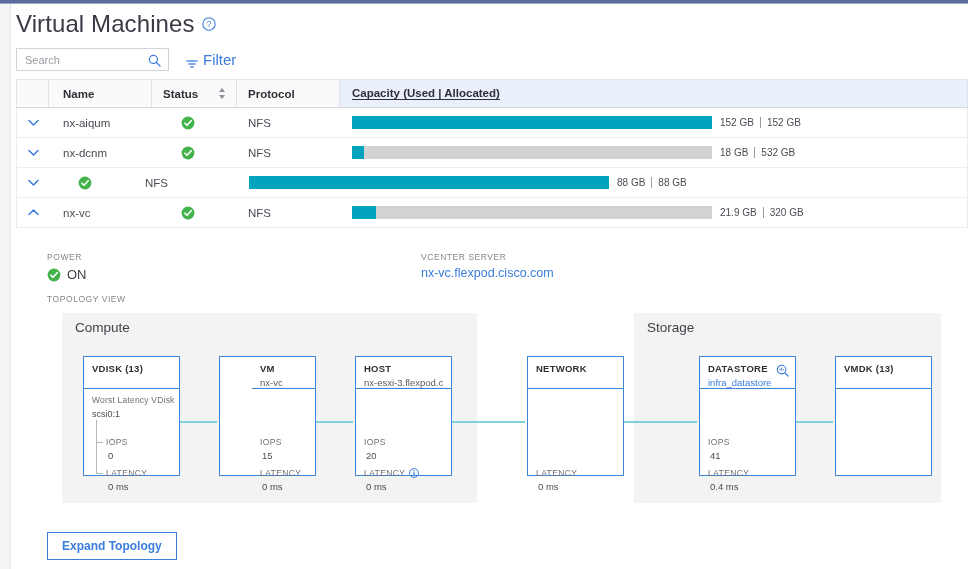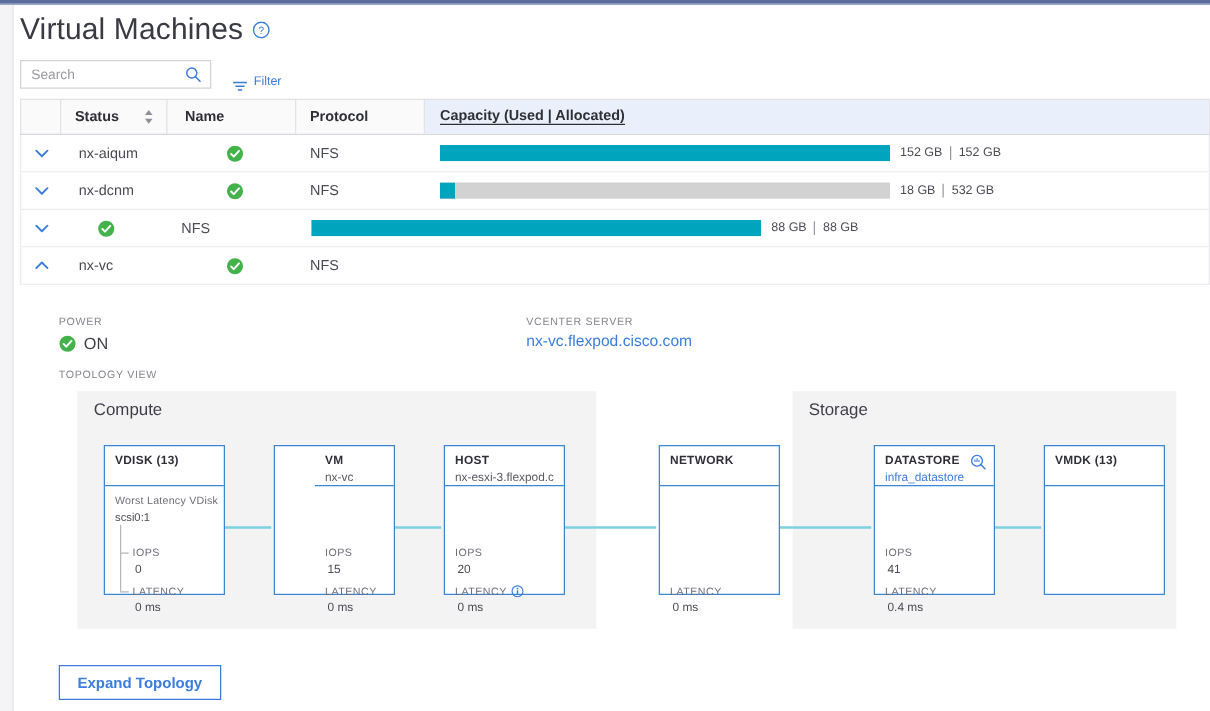--- a/index.html
+++ b/index.html
@@ -20,34 +20,34 @@
   .leftrail{position:absolute;left:0;top:0;width:10px;height:565px;background:#f4f4f6;border-right:1px solid #e6e6ea;}
 
   .content{position:absolute;left:11px;top:0;width:957px;height:565px;}
 
   
   .pagetitle-row{position:absolute;left:5px;top:6px;display:flex;align-items:center;gap:7px;}
   .pagetitle{font-size:24px;font-weight:400;color:#3a3a44;letter-spacing:.1px;line-height:28px;}
   .help-icon{width:14px;height:14px;display:block;}
 
   
-  .toolbar{position:absolute;left:5px;top:44px;display:flex;align-items:flex-end;}
+  .toolbar{position:absolute;left:5px;top:44px;display:flex;align-items:center;}
   .searchbox{
     position:relative;width:153px;height:23px;border:1px solid #d2d3d8;background:#fff;
     box-sizing:border-box;display:flex;align-items:center;
   }
   .searchbox input{
     border:0;outline:0;background:transparent;height:100%;width:125px;
     padding:0 0 0 8px;font-family:"Liberation Sans", sans-serif;font-size:11px;color:#6b6b74;
   }
   .searchbox input::placeholder{color:#9a9aa2;}
   .search-icon{position:absolute;right:7px;top:4px;width:13px;height:13px;}
   .filter-btn{display:flex;align-items:center;gap:5px;margin-left:17px;cursor:pointer;}
   .filter-icon{width:12px;height:10px;display:block;}
-  .filter-label{font-size:10px;color:#3b7ddd;}
+  .filter-label{font-size:15px;color:#3b7ddd;}
 
   
   .table{position:absolute;left:5px;top:75px;width:952px;}
   .thead{display:flex;height:29px;border:1px solid #e2e2e7;border-bottom:1px solid #d8d8de;background:#fafafb;box-sizing:border-box;}
   .th{display:flex;align-items:center;height:100%;box-sizing:border-box;font-size:11.5px;font-weight:bold;color:#2f2f38;}
   .th.c0{width:32px;border-right:1px solid #e2e2e7;}
   .th.c1{width:103px;padding-left:14px;border-right:1px solid #e2e2e7;}
   .th.c2{width:85px;padding-left:11px;border-right:1px solid #e2e2e7;justify-content:space-between;padding-right:10px;}
   .th.c3{width:103px;padding-left:11px;border-right:1px solid #e2e2e7;}
   .th.c4{flex:1;padding-left:12px;background:#eaf0fb;}
@@ -159,30 +159,30 @@
               <line x1="4.3" y1="8" x2="7.7" y2="8" stroke="#3b7ddd" stroke-width="1.3"></line>
             </svg>
           </span>
           <span class="filter-label">Filter</span>
         </div>
       </div>
 
       <div class="table">
         <div class="thead">
           <div class="th c0"></div>
+          <div class="th c1">Name</div>
           <div class="th c2">
             <span>Status</span>
             <span class="sorticon">
               <svg viewBox="0 0 8 13" width="8" height="13">
                 <path d="M4 1 L7 5 L1 5 Z" fill="#8e8e98"></path>
                 <path d="M4 12 L7 8 L1 8 Z" fill="#8e8e98"></path>
               </svg>
             </span>
           </div>
-          <div class="th c1">Name</div>
           <div class="th c3">Protocol</div>
           <div class="th c4">
             <span class="sorted-label">Capacity (Used | Allocated)</span>
           </div>
         </div>
         <div id="tbody">
             <div class="trow">
               <div class="td c0">
                 <span class="chev"><svg viewBox="0 0 11 11" width="11" height="11">
                     <path d="M1 3.5 L5.5 8 L10 3.5" fill="none" stroke="#3b7ddd" stroke-width="1.5" stroke-linecap="round" stroke-linejoin="round"></path>
@@ -269,20 +269,32 @@
                   </svg></span>
               </div>
               <div class="td c1">nx-vc</div>
               <div class="td c2">
                 <span class="statusdot"><svg viewBox="0 0 14 14" width="14" height="14">
                     <circle cx="7" cy="7" r="6.4" fill="#44b24b"></circle>
                     <path d="M3.9 7.2 L6 9.3 L10.2 4.7" fill="none" stroke="#fff" stroke-width="1.6" stroke-linecap="round" stroke-linejoin="round"></path>
                   </svg></span>
               </div>
               <div class="td c3">NFS</div>
+              <div class="td c4">
+                <div class="capwrap">
+                  <div class="bar-track" style="width:360px">
+                    <div class="bar-fill" style="width:24.48px"></div>
+                  </div>
+                  <div class="cap-text">
+                    <span class="cap-used">21.9 GB</span>
+                    <span class="cap-sep"></span>
+                    <span class="cap-alloc">320 GB</span>
+                  </div>
+                </div>
+              </div>
             </div>
           </div>
       </div>
 
       <div class="detail">
         <div class="detail-grid">
           <div class="fld power">
             <div class="fld-label">POWER</div>
             <div class="fld-value">
               <span class="statusdot">

